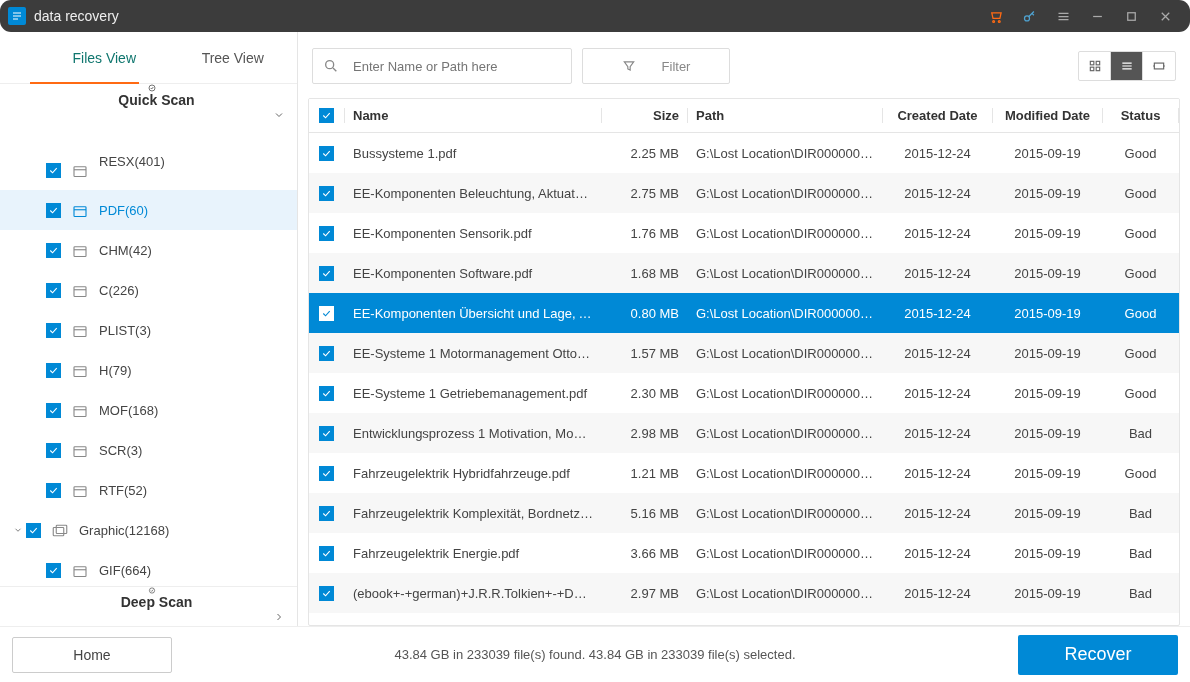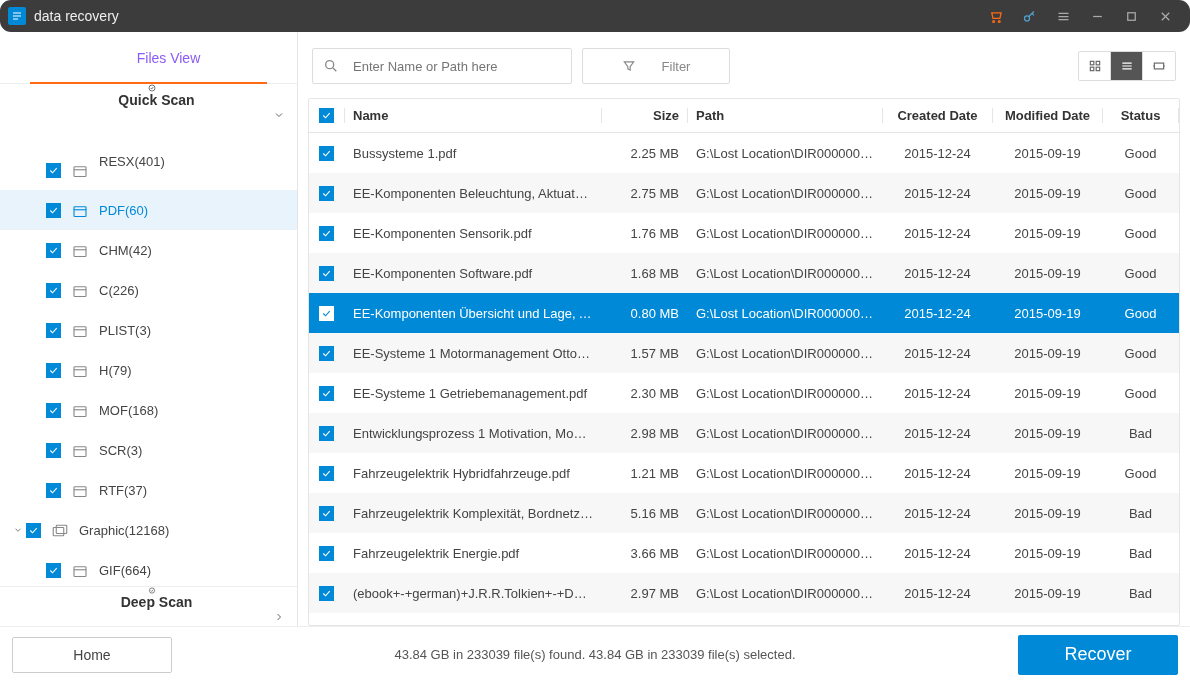--- a/index.html
+++ b/index.html
@@ -15,21 +15,21 @@
 .titlebar .tbtn svg { width: 15px; height: 15px; }
 .titlebar .tbtn-orange svg { stroke:#ff6a13; }
 
 
 .main { flex: 1; display: flex; min-height: 0; }
 
 
 .sidebar { width: 298px; border-right: 1px solid #e5e5e5; display: flex; flex-direction: column; }
 .viewtabs { display: flex; height: 52px; border-bottom: 1px solid #eee; }
 .viewtab { flex: 1; display: flex; align-items: center; justify-content: center; font-size: 14px; cursor: pointer; color: #555; position: relative; }
-.viewtab.active { color: #8b5cf6; padding-left: 40px; }
+.viewtab.active { color: #0f766e; padding-left: 40px; }
 .viewtab.active::after { content:""; position:absolute; bottom:-1px; left:30px; right:30px; height:2px; background:#ff6a13; }
 
 .scan-header { height: 40px; display: flex; align-items: center; padding: 0 12px 0 28px; font-size: 14px; font-weight: 600; color: #333; cursor: pointer; flex-direction: column; }
 .scan-header .chev { margin-left: auto; }
 .deep-scan { border-top: 1px solid #eee; }
 
 .tree { flex: 1; overflow-y: auto; position: relative; margin-top: 26px; }
 .tree::-webkit-scrollbar { width: 8px; }
 .tree::-webkit-scrollbar-thumb { background: #c8c8c8; border-radius: 4px; }
 
@@ -131,20 +131,21 @@
         <path d="M6 6l12 12M18 6L6 18"></path>
       </svg>
     </div>
 </div>
 
 <div class="main">
 
   <div class="sidebar">
     <div class="viewtabs">
       <div class="viewtab active">Files View</div>
+      <div class="viewtab">Tree View</div>
     </div>
     <div class="scan-header">
       <svg width="16" height="16" viewBox="0 0 24 24" fill="none" stroke="#333" stroke-width="2" style="margin-right:10px">
           <circle cx="12" cy="12" r="9"></circle>
           <path d="M8 12l3 3 5-6"></path>
         </svg>
       <span>Quick Scan</span>
       <span class="chev"><svg width="12" height="12" viewBox="0 0 24 24" fill="none" stroke="#666" stroke-width="2">
             <path d="M6 9l6 6 6-6"></path>
           </svg></span>
@@ -249,21 +250,21 @@
         <div class="tnode d1">
           <div class="cb chk">
             <svg viewBox="0 0 24 24">
               <path d="M5 12l5 5 9-10"></path>
             </svg>
           </div>
           <span class="ficon" style="color:#888"><svg viewBox="0 0 24 24" fill="none" stroke="currentColor" stroke-width="1.5">
               <rect x="4" y="5" width="16" height="13" rx="1"></rect>
               <path d="M4 9h16"></path>
             </svg></span>
-          <span class="label" style="">RTF(37)</span>
+          <span class="label" style="">RTF(52)</span>
         </div>
         <div class="tnode d0" style="padding-left: 10px;">
           <span class="expander">
             <svg width="10" height="10" viewBox="0 0 24 24" fill="none" stroke="#666" stroke-width="2">
               <path d="M6 9l6 6 6-6"></path>
             </svg>
           </span>
           <div class="cb chk">
             <svg viewBox="0 0 24 24">
               <path d="M5 12l5 5 9-10"></path>

